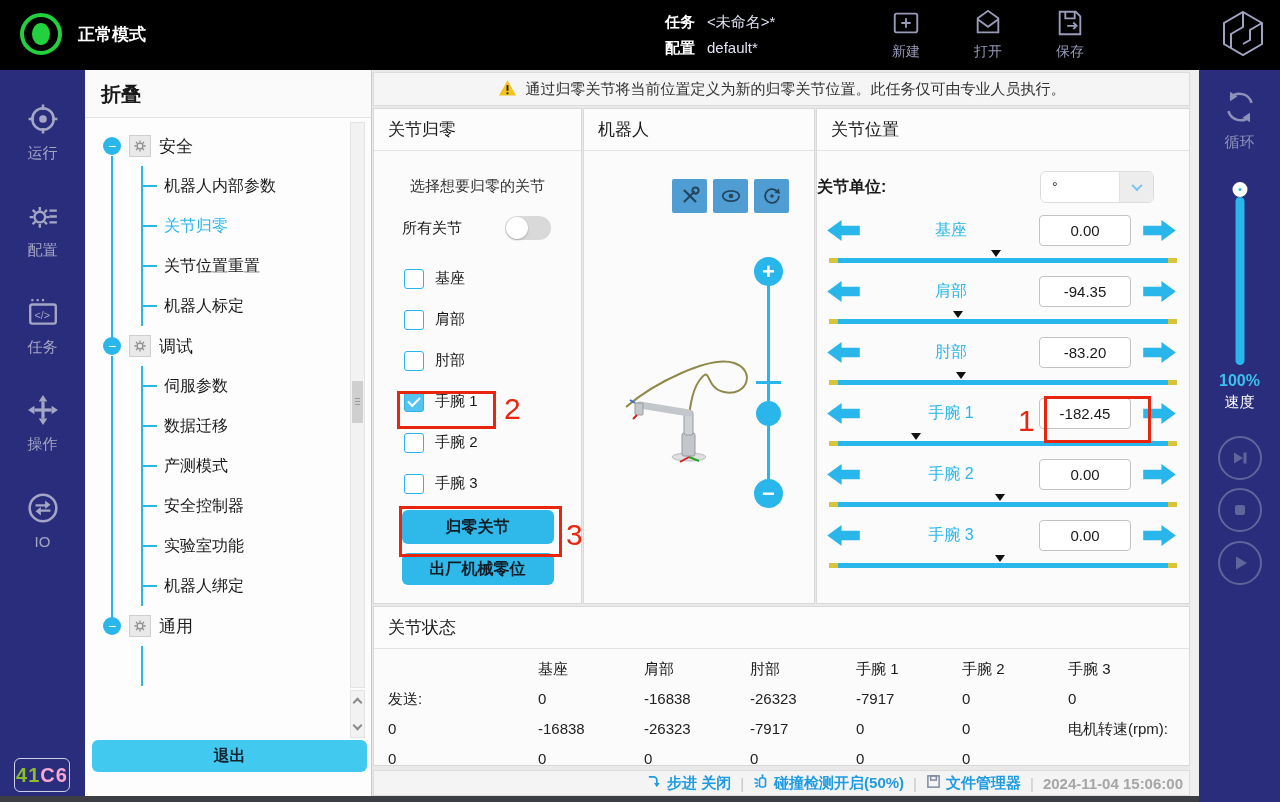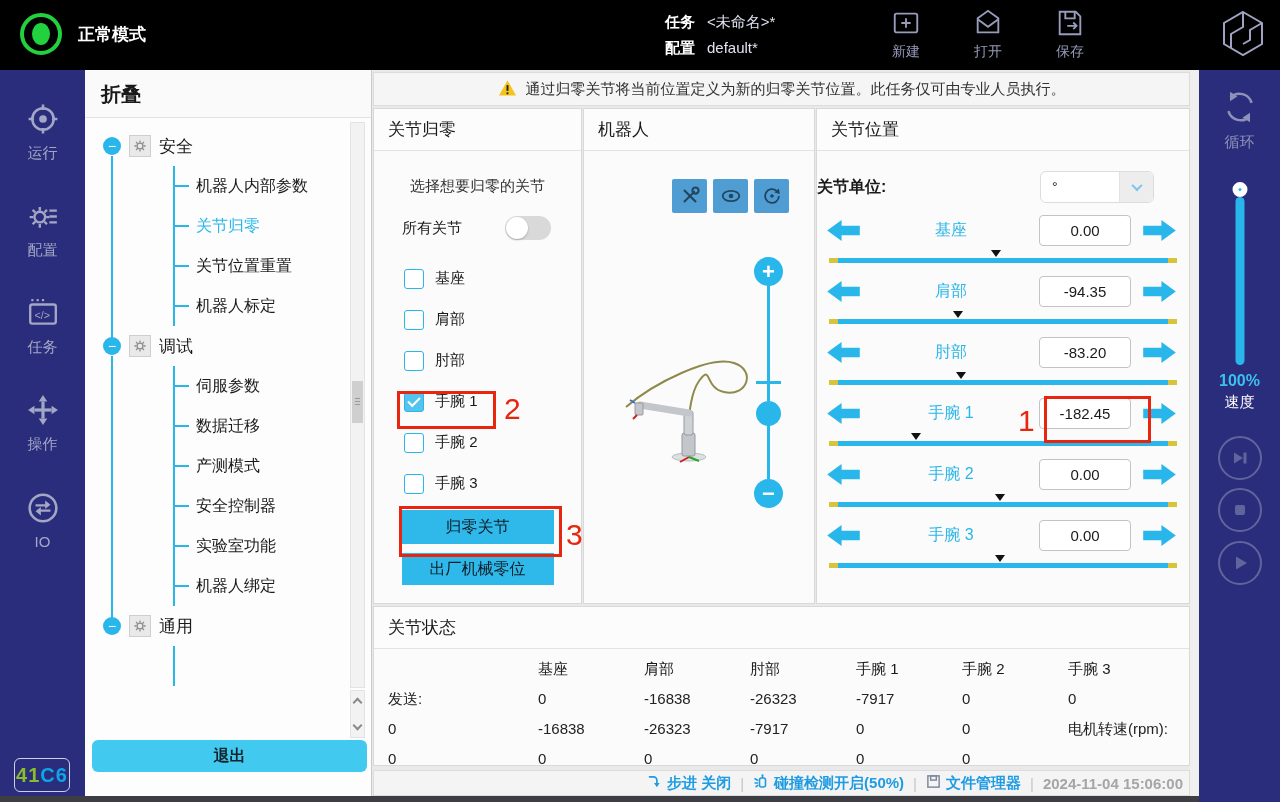--- a/index.html
+++ b/index.html
@@ -17,32 +17,32 @@
   .taskblock .lbl { font-weight:700; margin-right:12px; }
   .taskblock .val { color:#e2e3f2; font-weight:400; }
   .actions { position:absolute; left:878px; top:8px; display:flex; gap:26px; }
   .actitem { width:56px; display:flex; flex-direction:column; align-items:center; gap:2px; color:#989bba; font-size:14px; cursor:pointer; }
   .logo { position:absolute; left:1219px; top:9px; }
 
   
   .leftnav { position:absolute; left:0; top:70px; width:85px; bottom:0; background:#2a2d7c; padding-top:14px; }
   .navitem { height:97px; display:flex; flex-direction:column; align-items:center; justify-content:center; gap:6px; color:#a3a6c4; font-size:15px; cursor:pointer; }
   .badge { position:absolute; left:14px; bottom:10px; width:56px; height:34px; border:1px solid #cdd1e8; border-radius:6px; display:flex; align-items:center; justify-content:center; font-size:20px; font-weight:700; letter-spacing:1px; }
-  .badge .bl { color:#8abd2a; } .badge .br { color:#0ea5e9; }
+  .badge .bl { color:#8abd2a; } .badge .br { color:#f9a8d4; }
 
   
   .treepanel { position:absolute; left:85px; top:70px; width:287px; bottom:0; background:#fdfdfd; border-right:1px solid #c9c9c9; }
   .treehead { height:48px; line-height:48px; padding-left:16px; font-size:20px; font-weight:700; color:#1a1a1a; background:#fafafa; border-bottom:1px solid #e3e3e3; }
   #tree-groups { position:absolute; top:52px; left:0; right:24px; bottom:110px; overflow:hidden; padding-top:4px; }
   .tgroup { position:relative; }
   .tgroup:not(:last-child)::before { content:''; position:absolute; left:26px; top:30px; bottom:-14px; width:2px; background:#29b6ea; }
   .tparent { display:flex; align-items:center; gap:8px; height:40px; padding-left:18px; font-size:17px; color:#1a1a1a; position:relative; z-index:1; }
   .tminus { width:18px; height:18px; border-radius:50%; background:#29b6ea; color:#fff; display:inline-flex; align-items:center; justify-content:center; font-size:14px; line-height:1; }
   .tgear { width:22px; height:22px; background:#e9e9e9; border:1px solid #cfcfcf; display:inline-flex; align-items:center; justify-content:center; }
-  .tchildren { margin-left:88px; border-left:2px solid #29b6ea; }
+  .tchildren { margin-left:56px; border-left:2px solid #29b6ea; }
   .tchild { display:flex; align-items:center; height:40px; font-size:16px; color:#1a1a1a; cursor:pointer; }
   .ttick { width:14px; height:2px; background:#29b6ea; margin-right:7px; }
   .tchild.sel .tclabel { color:#29b6ea; }
   .tsb { position:absolute; right:6px; top:52px; width:15px; height:566px; background:#f2f2f2; border:1px solid #e3e3e3; }
   .tsb-thumb { position:absolute; left:1px; right:1px; top:258px; height:42px; background:#cfcfcf; }
   .tsb-thumb::after { content:''; position:absolute; left:3px; right:3px; top:17px; height:8px;
      background:repeating-linear-gradient(#9a9a9a,#9a9a9a 1px,transparent 1px,transparent 3px); }
   .tsb-arrows { position:absolute; right:6px; top:620px; width:15px; height:48px; background:#f2f2f2; border:1px solid #e3e3e3; display:flex; flex-direction:column; align-items:center; justify-content:space-around; }
   .chev { width:7px; height:7px; border-left:2px solid #8a8a8a; border-bottom:2px solid #8a8a8a; }
   .chev.up { transform:rotate(135deg); } .chev.down { transform:rotate(-45deg); }
@@ -63,21 +63,21 @@
   .subtitle { margin-top:26px; text-align:center; font-size:15px; color:#333; }
   .togglerow { margin-top:20px; padding:0 30px 0 28px; display:flex; align-items:center; justify-content:space-between; font-size:15px; color:#1a1a1a; }
   .toggle { width:46px; height:24px; border-radius:12px; background:#d9d9d9; position:relative; cursor:pointer; }
   .knob { position:absolute; left:1px; top:1px; width:22px; height:22px; border-radius:50%; background:#fff; box-shadow:0 1px 2px rgba(0,0,0,.25); }
   #cb-list { margin-top:18px; padding-left:30px; }
   .cbrow { height:41px; display:flex; align-items:center; gap:11px; cursor:pointer; }
   .cbox { width:20px; height:20px; border:1.5px solid #29b6ea; border-radius:3px; background:#fff; position:relative; }
   .cbox.checked { background:#53c4ef; border-color:#2fb4e8; }
   .cbox.checked::after { content:''; position:absolute; left:3px; top:4px; width:10px; height:5px; border-left:2.5px solid #fff; border-bottom:2.5px solid #fff; transform:rotate(-45deg); }
   .cblabel { font-size:15px; color:#1a1a1a; }
-  .zbtn { display:block; width:152px; margin:6px auto 0; height:34px; background:#2fb9eb; border:none; border-radius:0; font-size:16px; font-weight:400; color:#101d26; cursor:pointer; font-family:inherit; }
+  .zbtn { display:block; width:152px; margin:6px auto 0; height:34px; background:#2fb9eb; border:none; border-radius:6px; font-size:16px; font-weight:700; color:#101d26; cursor:pointer; font-family:inherit; }
   .zbtn.second { margin-top:9px; height:32px; }
 
   
   .rtoolbar { position:absolute; left:88px; top:70px; display:flex; gap:6px; }
   .rtool { width:35px; height:34px; background:#4f9dd3; border:none; border-radius:2px; display:flex; align-items:center; justify-content:center; cursor:pointer; }
   .zoomline  { position:absolute; left:183px; width:3px; background:#29b6ea; }
   .zl1 { top:176px; height:116px; } .zl2 { top:316px; height:54px; }
   .zoomtick { position:absolute; left:172px; top:272px; width:25px; height:3px; background:#29b6ea; }
   .zbtn-circ { position:absolute; left:170px; width:29px; height:29px; border-radius:50%; background:#29b6ea; color:#fff; display:flex; align-items:center; justify-content:center; font-size:22px; font-weight:700; cursor:pointer; line-height:1; }
   .zplus { top:148px; } .zminus { top:370px; }

